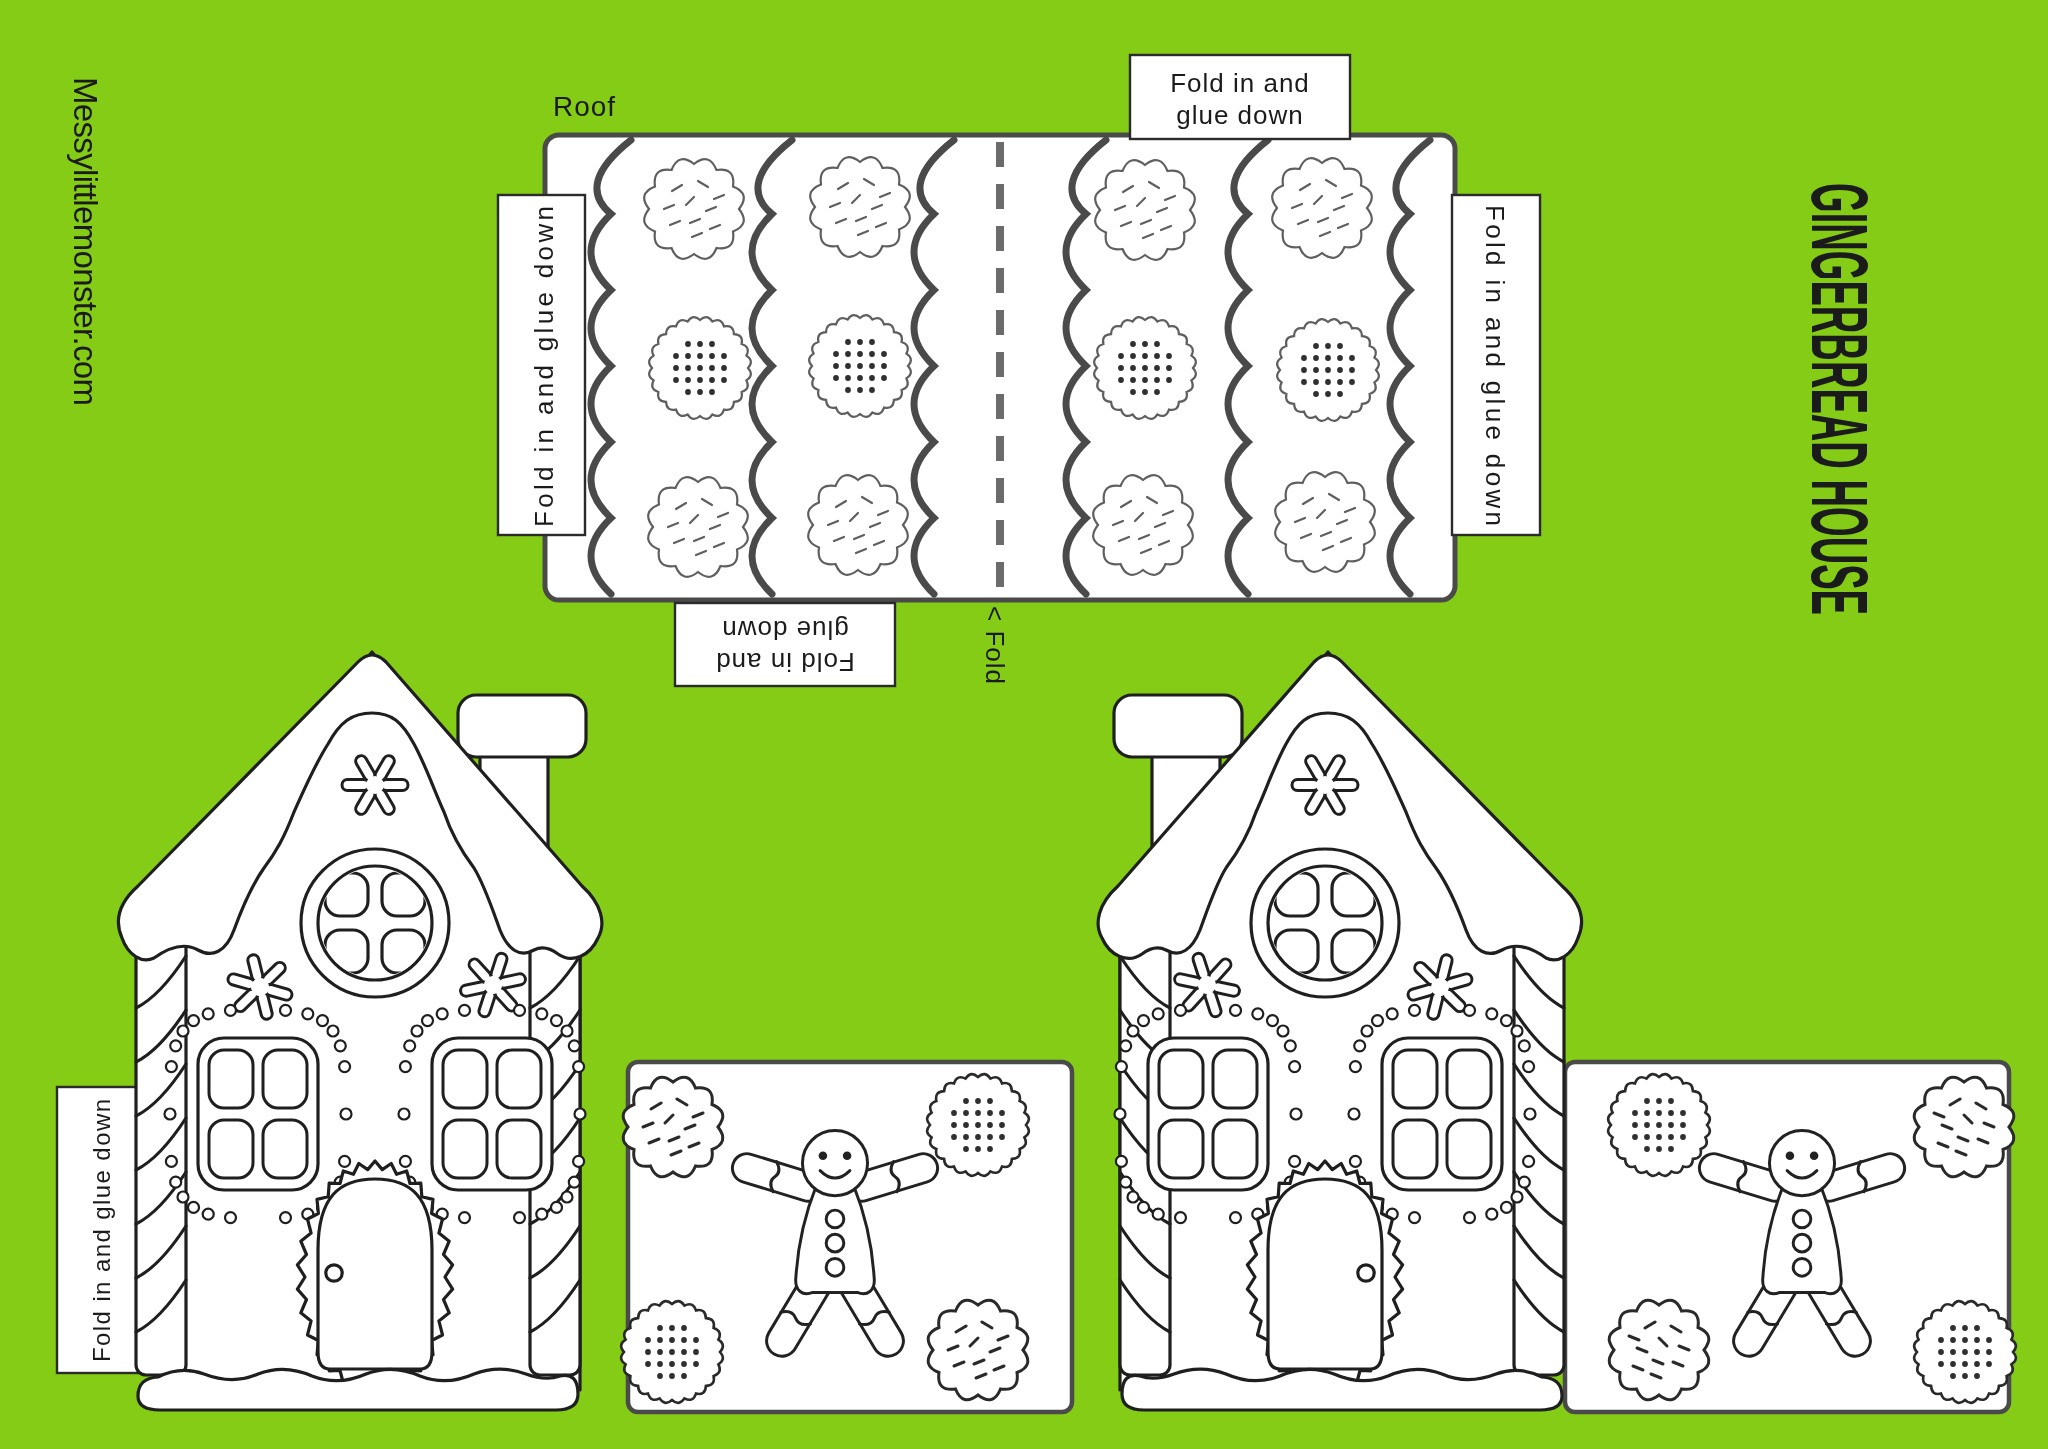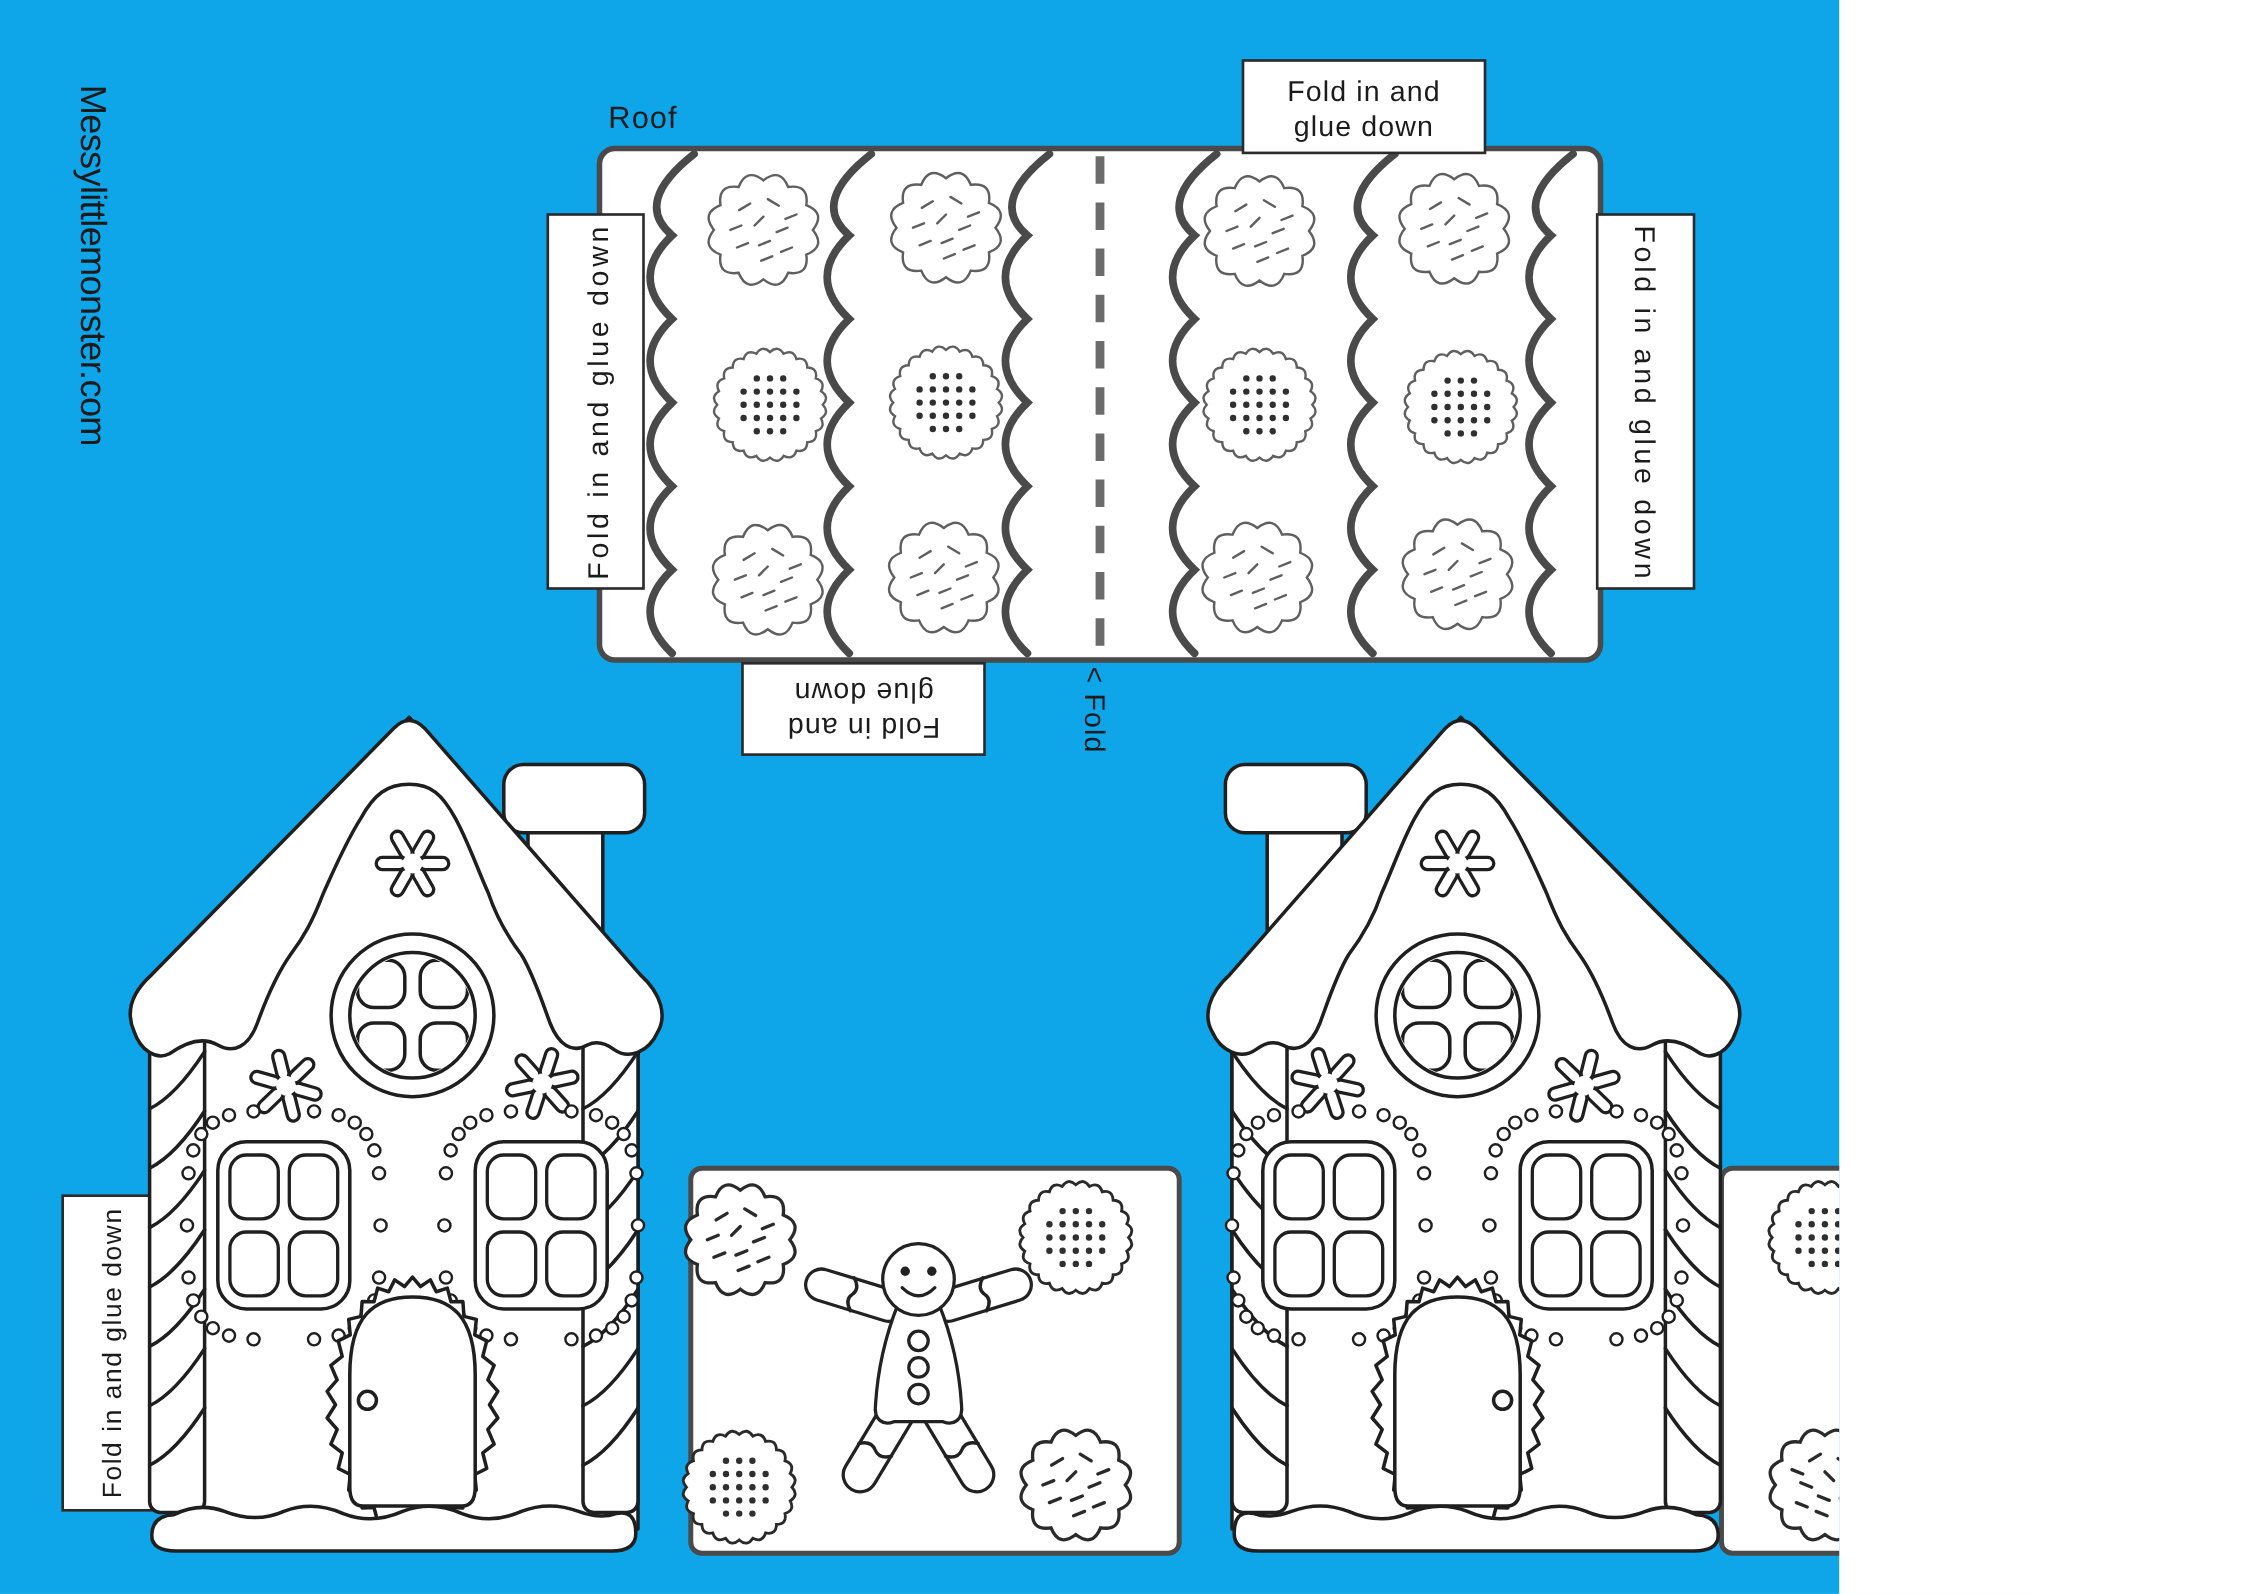--- a/index.html
+++ b/index.html
@@ -1,16 +1,16 @@
 <!DOCTYPE html>
 <html><head>
 <meta charset="utf-8">
 <style>
   html,body{margin:0;padding:0;background:#fff}
-  .page{position:relative;width:1672px;height:1449px;background:#0ea5e9;overflow:hidden}
+  .page{position:relative;width:2048px;height:1449px;background:#84cc16;overflow:hidden}
   svg{display:block}
   text{font-family:"Liberation Sans","DejaVu Sans",sans-serif;fill:#1b1b1b}
   .lbl{font-size:26px;letter-spacing:1px}
   .lbl-s{font-size:24px;letter-spacing:1px}
   .roofLbl{font-size:28px;letter-spacing:1px}
   .title{font-size:80px;font-weight:bold;letter-spacing:0px}
   .site{font-size:33px;letter-spacing:1px}
   .box{fill:#fff;stroke:#2b2b2b;stroke-width:2.4}
   .ln{fill:#fff;stroke:#1f1f1f;stroke-width:3.2;stroke-linejoin:round;stroke-linecap:round}
   .lnn{fill:none;stroke:#1f1f1f;stroke-width:3.2;stroke-linejoin:round;stroke-linecap:round}

